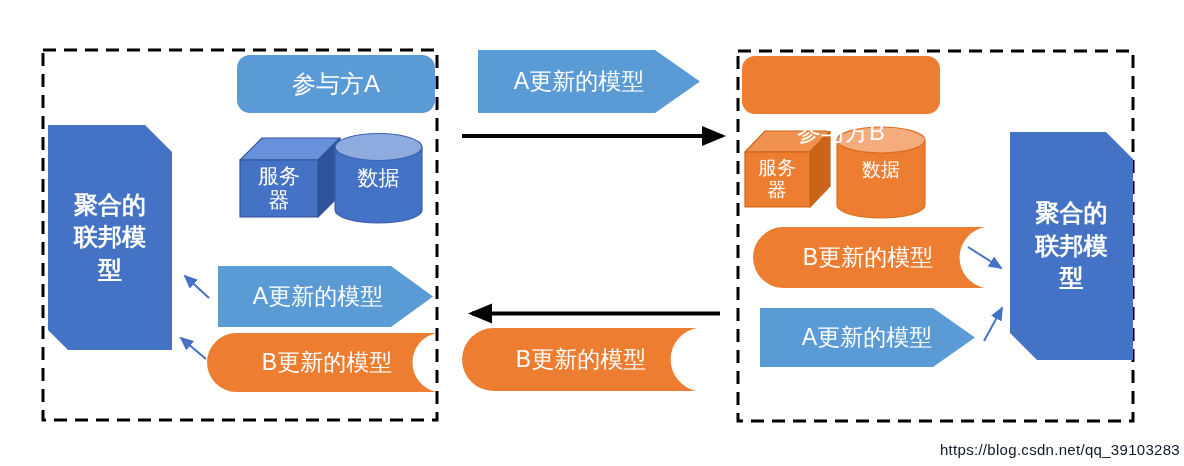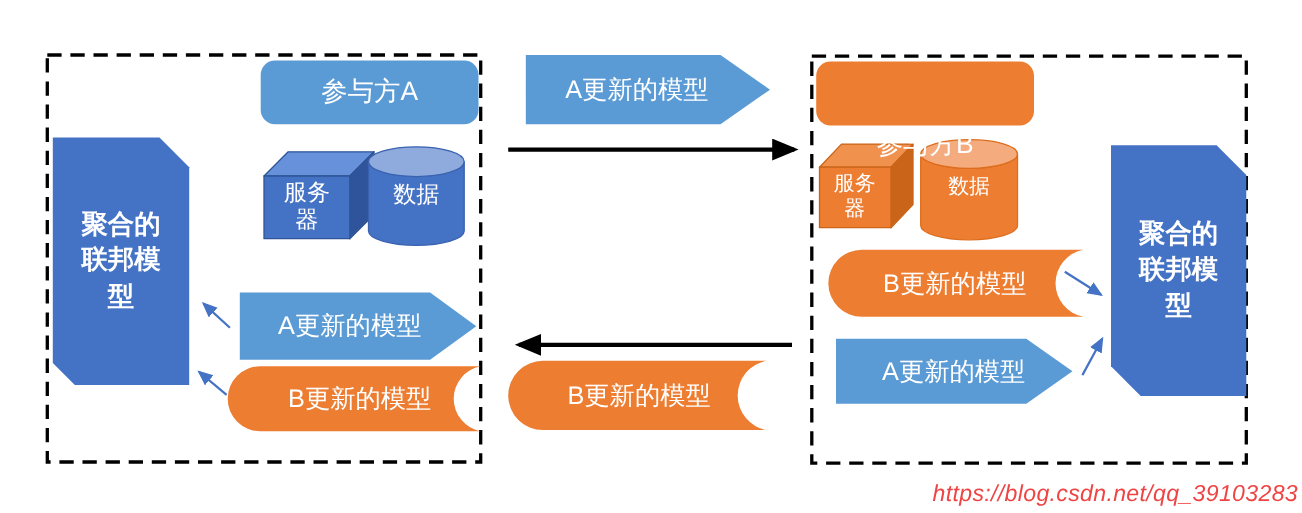--- a/index.html
+++ b/index.html
@@ -8,21 +8,21 @@
     font-family:"Liberation Sans", sans-serif; overflow:hidden;
   }
   .canvas svg { position:absolute; left:0; top:0; }
   .lbl {
     position:absolute; display:flex; align-items:center; justify-content:center;
     text-align:center; color:#ffffff; line-height:1.25; pointer-events:none;
   }
   .lbl .wrap { display:block;font-weight:bold; }
   .watermark {
     position:absolute; display:flex; align-items:center; justify-content:flex-end;
-    color:#ef4444; font-size:21px; letter-spacing:0.3px; pointer-events:none;font-style:italic;
+    color:#0f172a; font-size:15px; letter-spacing:0.3px; pointer-events:none;
   }
 </style>
 </head>
 <body>
 
 <div class="canvas">
 
   <svg width="1184" height="466" viewBox="0 0 1184 466">
     <defs>
       <marker id="mBlack" markerWidth="7" markerHeight="6" refX="5" refY="2.5" orient="auto" markerUnits="strokeWidth">

